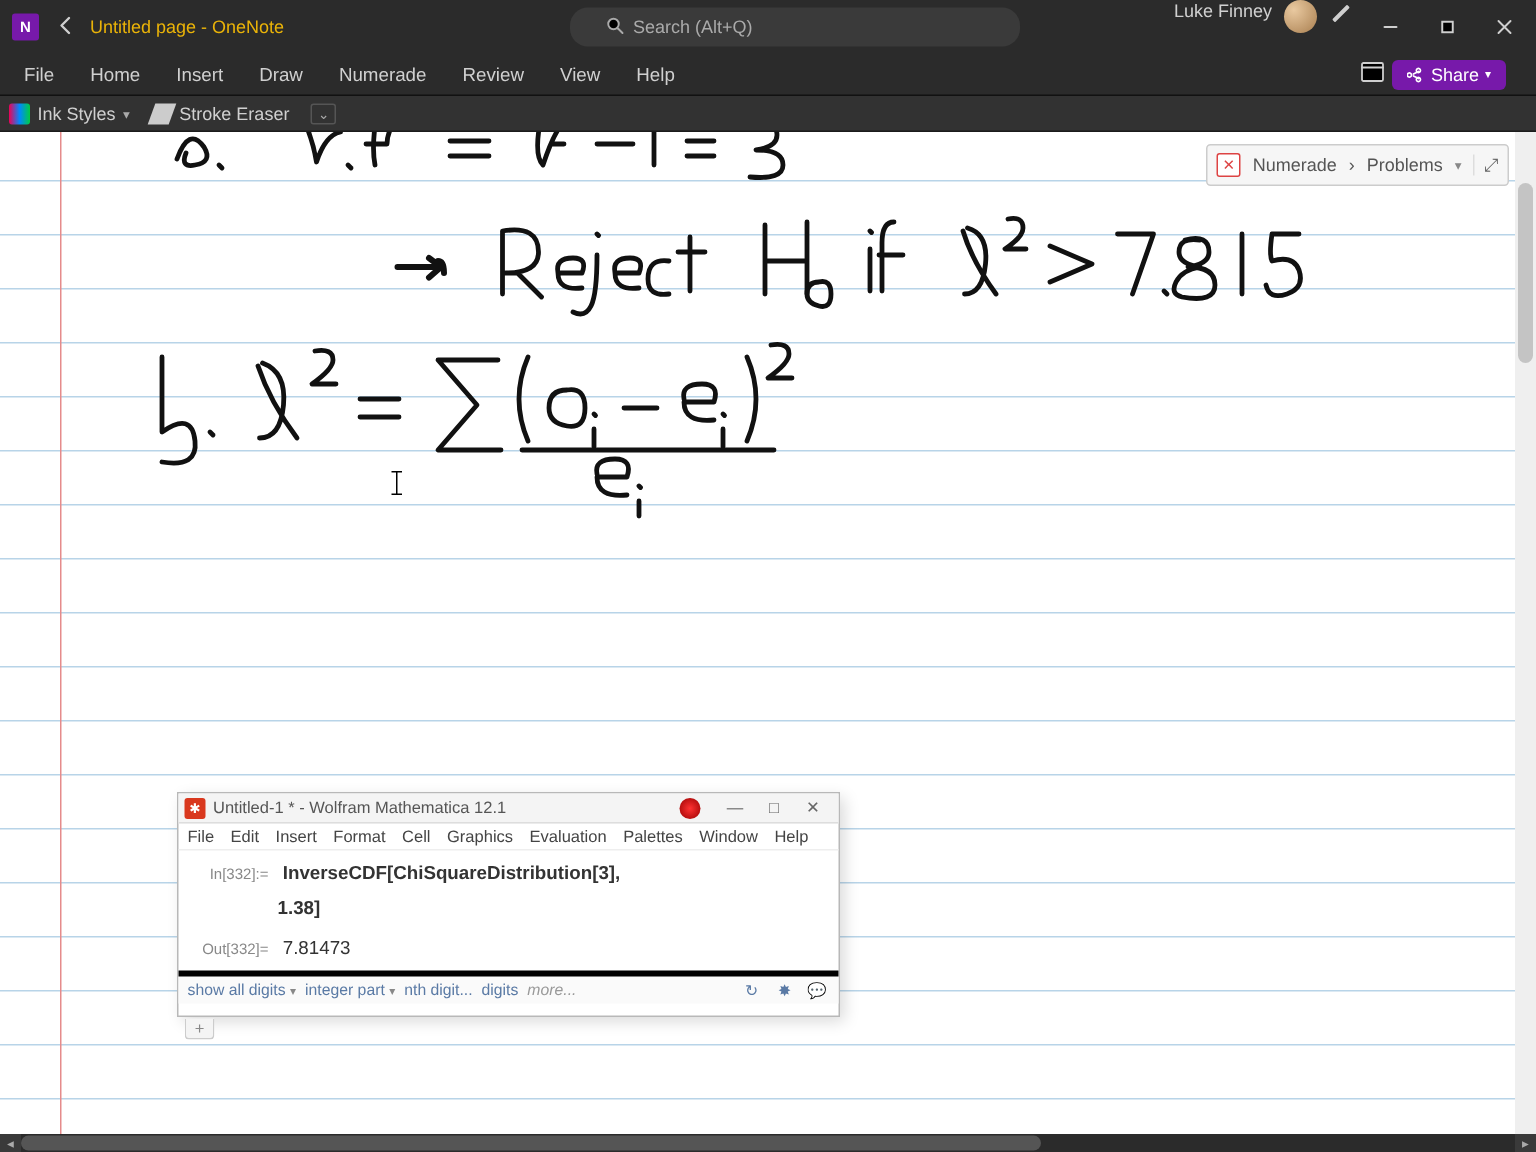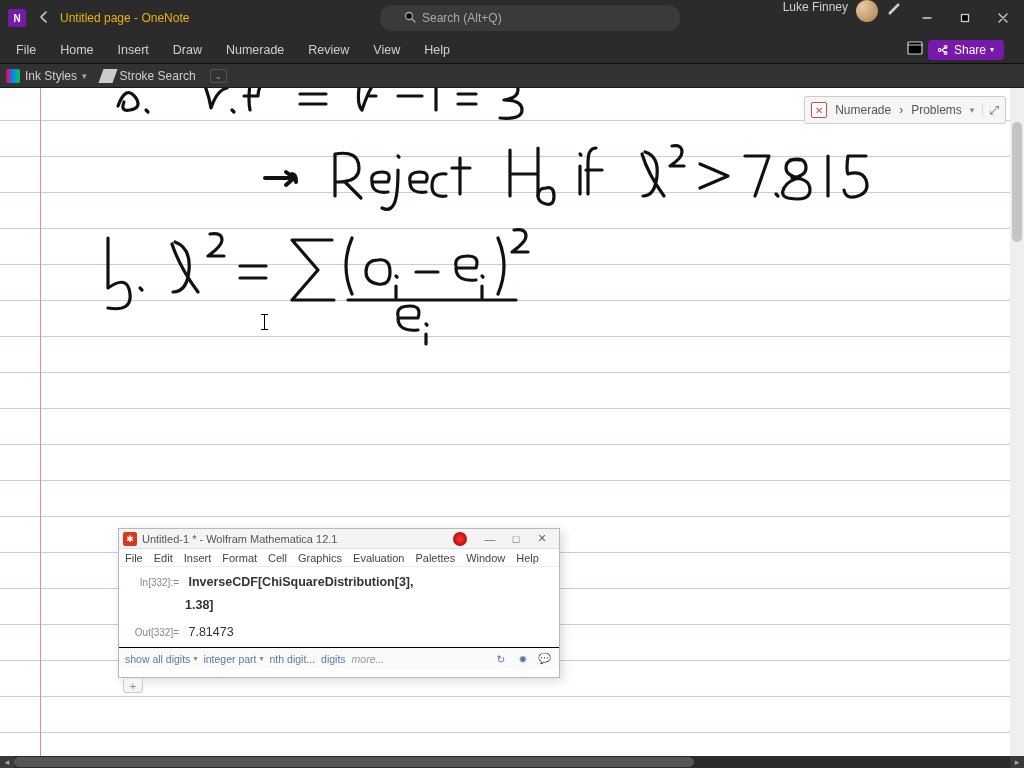--- a/index.html
+++ b/index.html
@@ -87,21 +87,21 @@
 .m-title .m-name { flex:1; color:#555; font-size:11px;}
 .m-title .m-note { width:14px; height:14px; background: radial-gradient(circle,#f33,#900); border-radius:50%; margin-right:10px;}
 .m-title .m-btn { width:26px; text-align:center; color:#666; font-size:11px;}
 .m-menus { height:18px; display:flex; align-items:center; gap:11px; padding:0 6px; color:#444; font-size:11px; border-bottom:1px solid #eee;}
 .m-body { padding: 6px 6px 2px 6px; font-family: Consolas, monospace; font-size:12.5px;}
 .m-body .lbl { color:#888; font-size:10px; display:inline-block; width:54px; text-align:right; margin-right:6px;}
 .m-body .row { margin-bottom:4px; line-height:1.5;}
 .m-body .cont { margin-left:60px;}
 .m-body .bold { font-weight:bold;}
 .m-suggest {
-  height:22px; border-top:1px solid #000000; background:#fafafa;
+  height:22px; border-top:4px solid #000000; background:#fafafa;
   display:flex; align-items:center; gap:6px; padding:0 6px; font-size:10.5px; color:#5a7aa5;
 }
 .m-suggest .pill { display:flex; align-items:center; gap:3px;}
 .m-suggest .drop { font-size:8px; color:#888;}
 .m-suggest .more { color:#999; font-style:italic;}
 .m-suggest .spacer { flex:1;}
 .m-suggest .ico { width:16px; height:16px; display:flex; align-items:center; justify-content:center; color:#5a7aa5;}
 .m-tab { position:absolute; left:4px; bottom:-16px; width:20px; height:14px; background:#f4f4f4; border:1px solid #ccc; border-top:none; border-radius:0 0 3px 3px; display:flex;align-items:center;justify-content:center;color:#888;font-size:11px;}
 
 
@@ -191,21 +191,21 @@
 </div>
 
 <div class="toolrow">
   <div class="item">
     <span class="swatch"></span>
     <span>Ink Styles</span>
     <span class="dd">▾</span>
   </div>
   <div class="item">
     <span class="eraser"></span>
-    <span>Stroke Search</span>
+    <span>Stroke Eraser</span>
   </div>
   <div class="item">
     <span class="dd" style="border:1px solid #555;padding:1px 4px;border-radius:2px">⌄</span>
   </div>
 </div>
 
 <div class="canvas-wrap">
 
   <div class="ruled-line" style="top:32px"></div>
   <div class="ruled-line" style="top:68px"></div>

